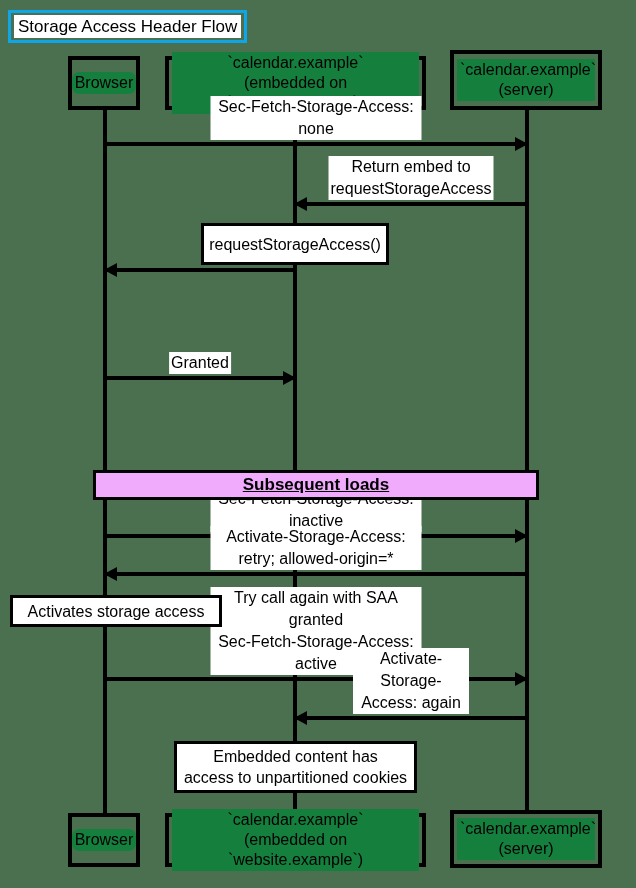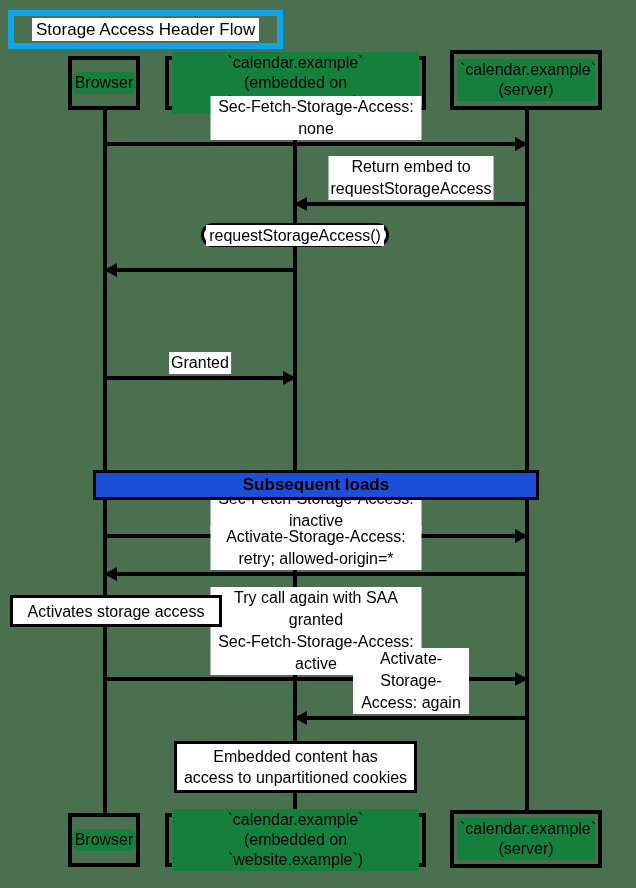--- a/index.html
+++ b/index.html
@@ -12,23 +12,23 @@
   }
   #diagram {
     position: relative;
     width: 636px; height: 888px;
   }
 
   
   .title-box {
     position: absolute;
     left: 8px; top: 10px;
-    border: 6px solid #0ea5e9;
+    border: 3px solid #0ea5e9;
     background: #4a7050;
-    padding: 2px 18px;
+    padding: 2px 3px;
   }
   .title-text {
     display: block;
     background: #fff;
     color: #000;
     font-size: 17px;
     line-height: 21px;
     padding: 1px 4px;
     white-space: nowrap;
   }
@@ -171,38 +171,38 @@
     <div class="head"></div>
   </div>
 
   <div class="msg to-left" style="left:295px; top:150px; width:232px; height:56px;">
     <span class="mlabel">Return embed to
 requestStorageAccess</span>
     <div class="line"></div>
     <div class="head"></div>
   </div>
 
-  <div class="note" style="left:201px; top:223px; width:188px; height:24px;border-radius:15px;">
+  <div class="note" style="left:201px; top:223px; width:188px; height:42px;">
     <span class="ntext">requestStorageAccess()</span>
   </div>
 
   <div class="msg to-left" style="left:105px; top:248px; width:190px; height:24px;">
     <div class="line"></div>
     <div class="head"></div>
   </div>
 
 
   <div class="msg to-right" style="left:105px; top:352px; width:190px; height:28px;">
     <span class="mlabel">Granted</span>
     <div class="line"></div>
     <div class="head"></div>
   </div>
 
 
-  <div class="divider" style="left:93px; top:470px; width:446px; height:30px; background:#1d4ed8;">
+  <div class="divider" style="left:93px; top:470px; width:446px; height:30px; background:#f0abfc;text-decoration:underline;">
     <span class="dtext">Subsequent loads</span>
   </div>
 
   <div class="msg to-right" style="left:105px; top:510px; width:422px; height:28px;">
     <span class="mlabel">Sec-Fetch-Storage-Access: inactive</span>
     <div class="line"></div>
     <div class="head"></div>
   </div>
 
   <div class="msg to-left" style="left:105px; top:548px; width:422px; height:28px;text-decoration:underline;">

